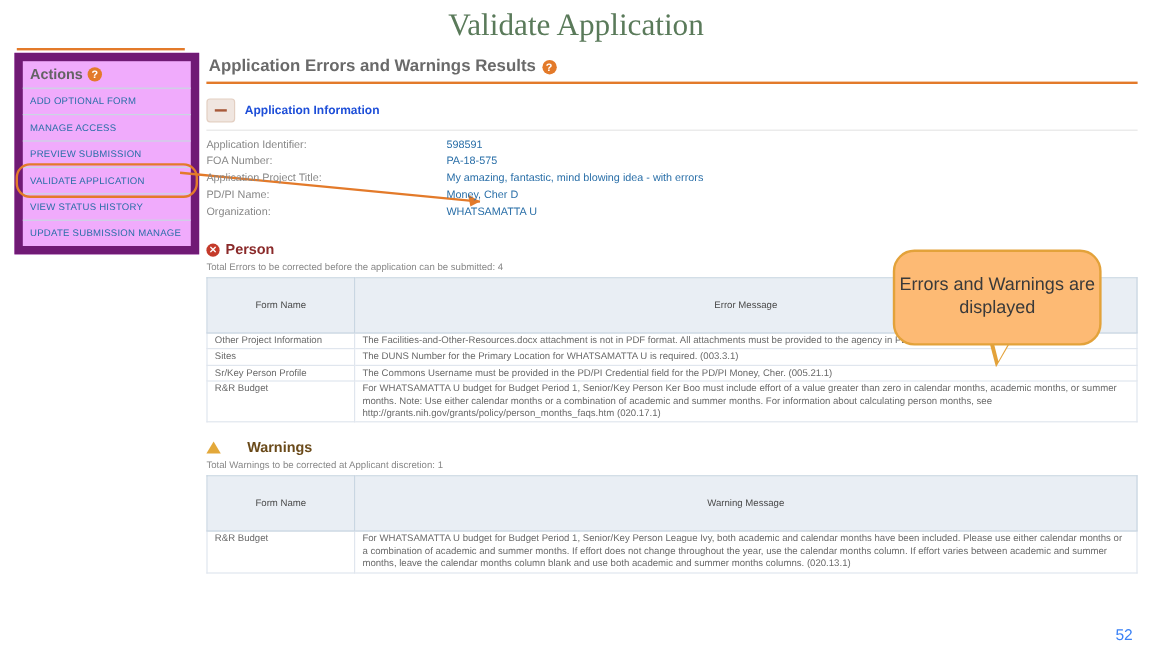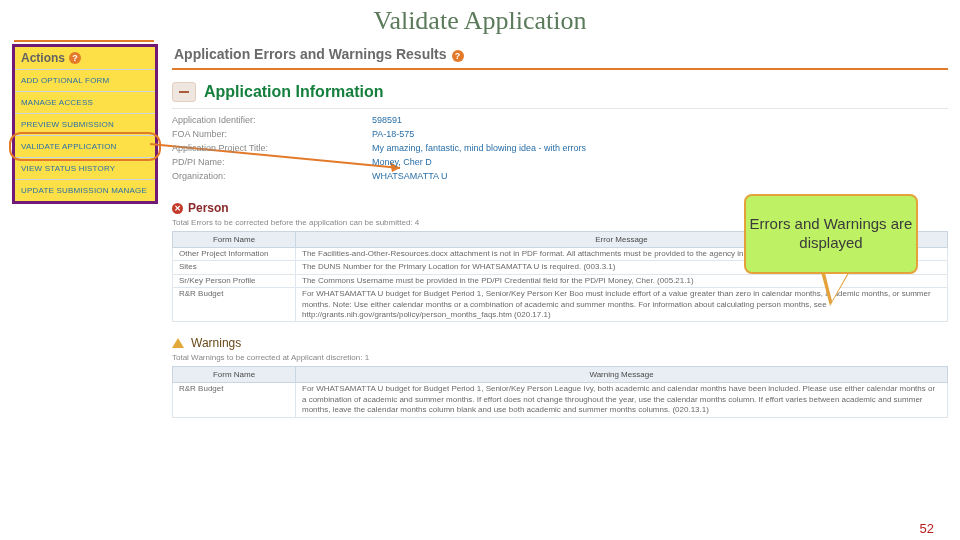--- a/index.html
+++ b/index.html
@@ -3,22 +3,22 @@
 <meta charset="utf-8">
 <style>
   html,body{margin:0;padding:0;width:960px;height:540px;background:#fff;
     font-family:Arial,Helvetica,sans-serif;overflow:hidden;position:relative}
   .slide-title{font-family:"Palatino Linotype",Palatino,Georgia,serif;
     font-size:26px;color:#5a7a5a;text-align:center;margin-top:6px;height:34px}
   .orange-bar{position:absolute;left:14px;top:40px;width:140px;height:2px;
     background:#e37a2a}
   .content{position:absolute;left:12px;top:44px;right:12px;bottom:8px}
   
-  .sidebar{position:absolute;left:0;top:0;width:140px;border:3px solid #701a75;
-    background:#fde047}
+  .sidebar{position:absolute;left:0;top:0;width:140px;border:7px solid #701a75;
+    background:#f0abfc}
   .sidebar-hd{display:flex;align-items:center;gap:4px;padding:4px 6px;
     font-weight:bold;color:#636363;font-size:12px}
   .help-dot{display:inline-flex;width:12px;height:12px;border-radius:50%;
     background:#e37a2a;color:#fff;font-size:9px;align-items:center;
     justify-content:center;font-weight:bold}
   .sidebar-item{border-top:1px solid #c9d6e2;font-size:8px;color:#2a6fa8;
     padding:6px 6px;text-align:left;letter-spacing:.2px}
   .sb-validate{position:relative}
   .circle-highlight{position:absolute;left:-6px;right:-6px;top:-4px;bottom:-4px;
     border:2px solid #e37a2a;border-radius:12px;pointer-events:none}
@@ -29,55 +29,55 @@
   .panel{position:absolute;left:160px;top:0;right:0;bottom:0;font-size:10px;
     color:#5a5a5a}
   .panel-title{font-size:14px;color:#6a6a6a;font-weight:bold;display:flex;
     align-items:flex-end;gap:5px;border-bottom:2px solid #e37a2a;
     padding:2px 0 6px 2px;margin-bottom:6px}
   .sect-head{display:flex;align-items:center;gap:8px;padding:6px 0;
     border-bottom:1px solid #e6e6e6;margin-bottom:4px}
   .fold-icon{width:22px;height:18px;background:#f0e6e0;border:1px solid #e3cfc2;
     border-radius:3px;display:flex;align-items:center;justify-content:center}
   .fold-icon::after{content:"";width:10px;height:2px;background:#a85a3a}
-  .sect-title{color:#15803d;font-size:16px;font-weight:bold}
+  .sect-title{color:#1d4ed8;font-size:10px;font-weight:bold}
   .info-row{display:flex;padding:2px 0;font-size:9px}
   .info-label{width:200px;color:#888}
   .info-val{color:#2a6fa8}
   
   .e-head{color:#8a2a2a;font-size:12px;font-weight:bold;display:flex;
     align-items:center;gap:5px;margin-top:18px}
   .e-icon{width:11px;height:11px;border-radius:50%;background:#c43a2a;color:#fff;
     font-size:8px;display:inline-flex;align-items:center;justify-content:center;
     font-weight:bold}
-  .w-head{color:#6a4a1a;font-size:12px;font-weight:normal;display:flex;
-    align-items:center;gap:7px;margin-top:14px}
+  .w-head{color:#6a4a1a;font-size:12px;font-weight:bold;display:flex;
+    align-items:center;gap:22px;margin-top:14px}
   .w-icon{width:0;height:0;border-left:6px solid transparent;
     border-right:6px solid transparent;border-bottom:10px solid #e3a83a;
     position:relative}
   .subnote{font-size:8px;color:#888;margin:3px 0 4px 0}
   table.tbl{width:100%;border-collapse:collapse;font-size:8px}
-  table.tbl th{background:#e9eef4;border:1px solid #c9d6e2;padding:3px 6px;
+  table.tbl th{background:#e9eef4;border:1px solid #c9d6e2;padding:18px 6px;
     color:#4a4a4a;font-weight:normal}
   table.tbl td{border:1px solid #e0e6ee;padding:1px 6px;vertical-align:top;
     color:#6a6a6a;line-height:1.3}
   table.tbl td:first-child{width:110px}
   .link{color:#2a6fa8}
   
-  .callout{position:absolute;right:30px;top:150px;width:170px;height:76px;
-    background:#bef264;border:2px solid #e3a23a;border-radius:8px;
+  .callout{position:absolute;right:30px;top:164px;width:170px;height:76px;
+    background:#fdba74;border:2px solid #e3a23a;border-radius:18px;
     display:flex;align-items:center;justify-content:center;text-align:center;
     font-size:15px;color:#3a3a3a;line-height:1.25;z-index:5}
   .callout-tail{position:absolute;right:96px;top:224px;width:0;height:0;
     border-left:10px solid transparent;border-right:22px solid transparent;
     border-top:38px solid #e3a23a;z-index:4}
   .callout-tail::after{content:"";position:absolute;left:-6px;top:-37px;width:0;
     height:0;border-left:8px solid transparent;border-right:18px solid transparent;
     border-top:32px solid #fff}
-  .page-num{position:absolute;right:26px;bottom:4px;font-size:13px;color:#b91c1c}
+  .page-num{position:absolute;right:16px;bottom:4px;font-size:13px;color:#3b82f6}
 </style>
 </head>
 <body>
 
 <div class="slide-title">Validate Application</div>
 <div class="orange-bar"></div>
 
 <div class="content">
 
   <div class="sidebar">

